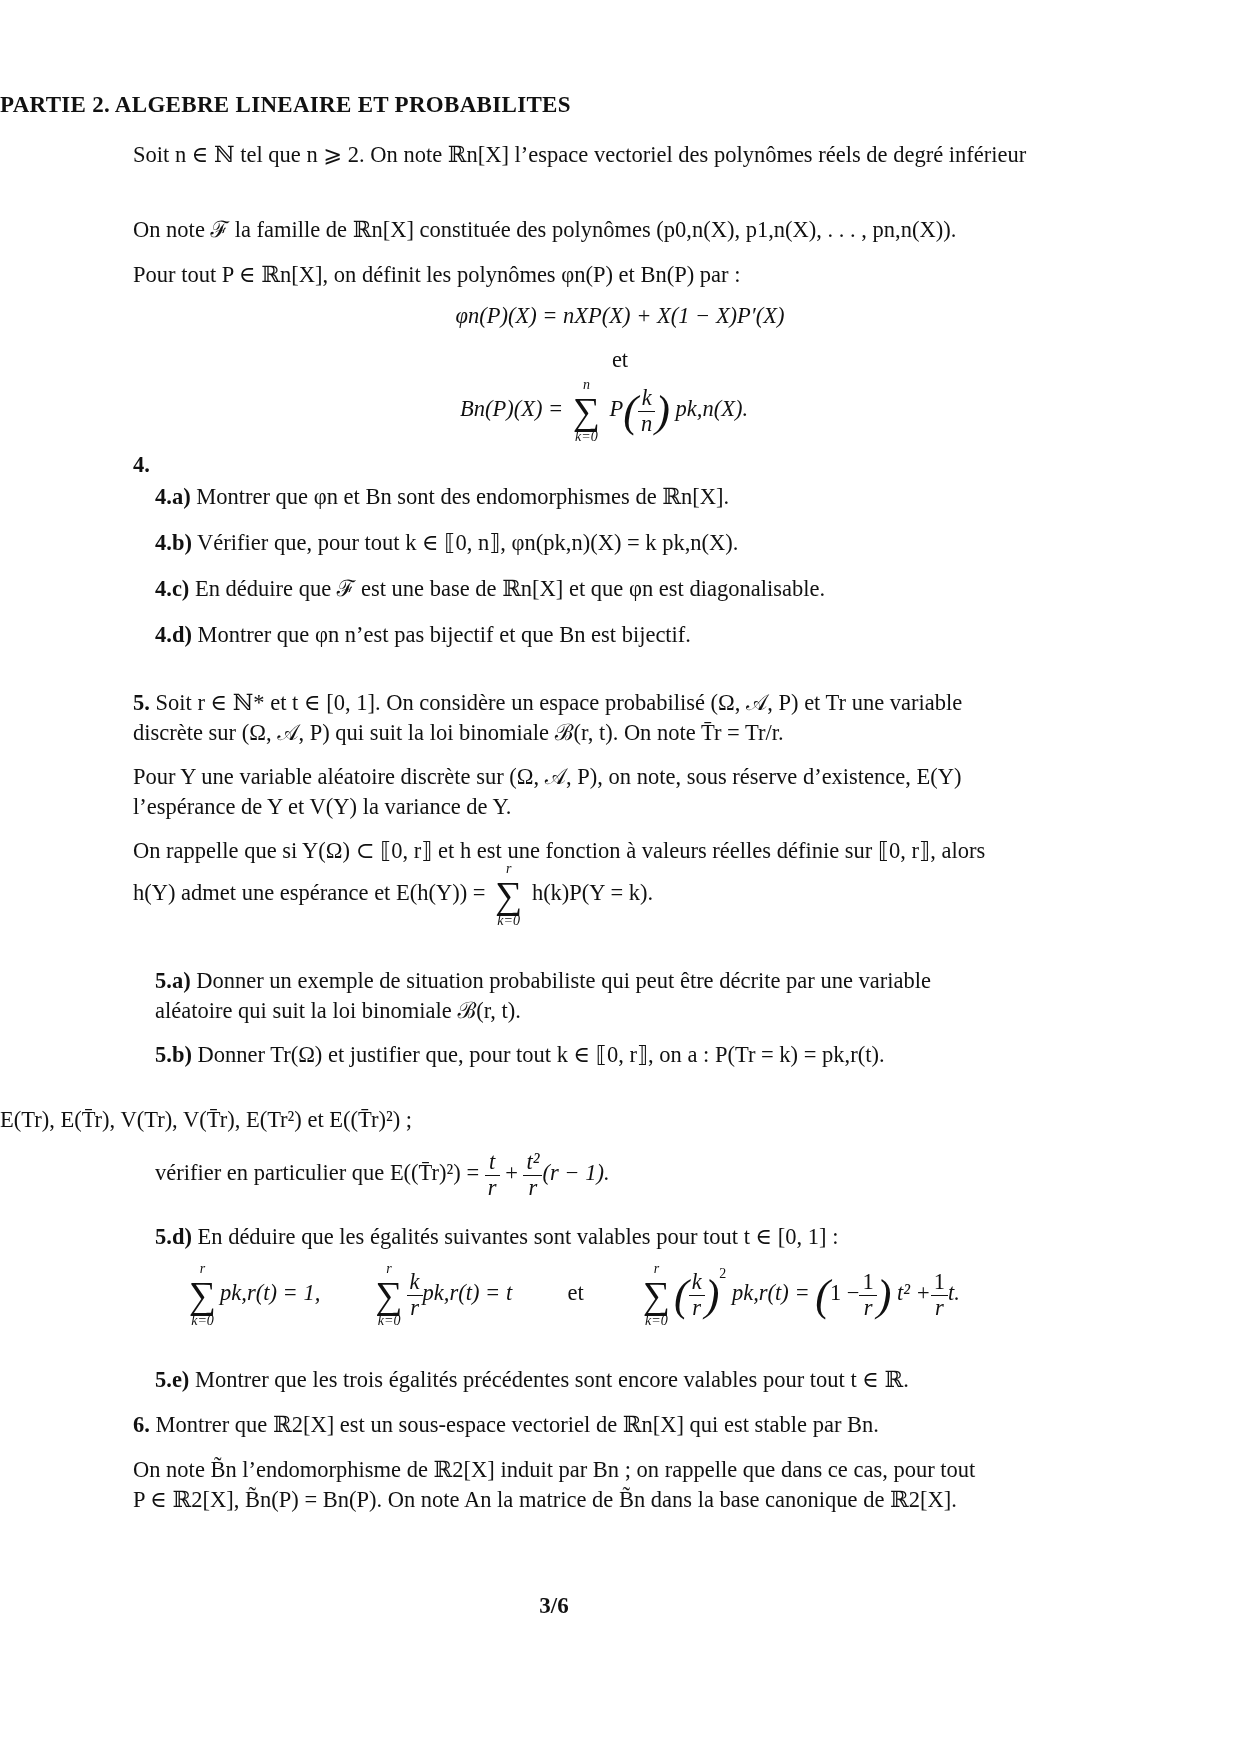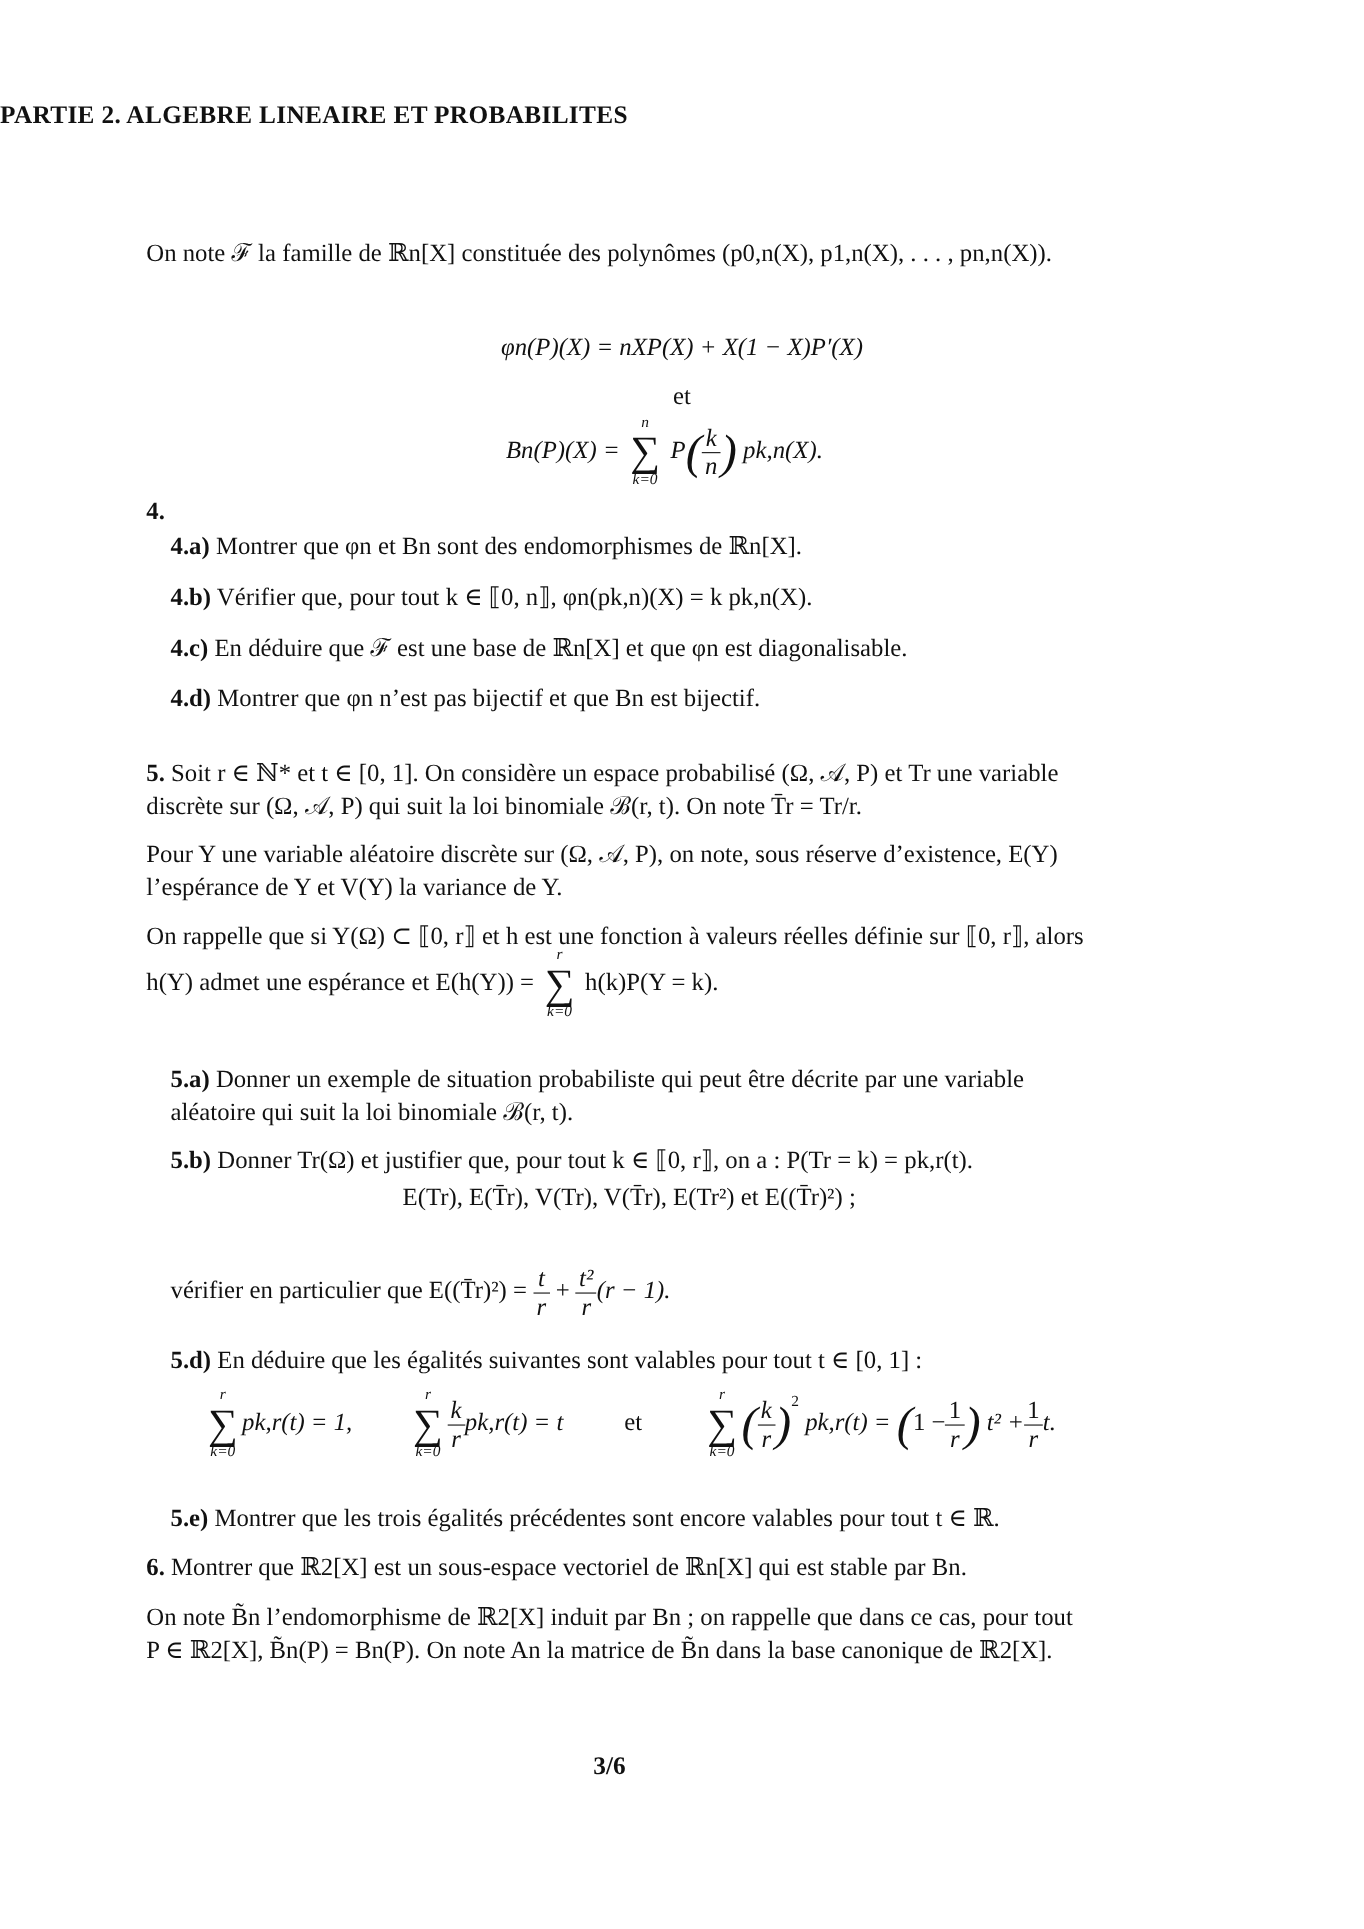--- a/index.html
+++ b/index.html
@@ -24,22 +24,24 @@
   .pagenum { left: 0; width: 1108px; top: 1593px; text-align: center; font-weight: bold; font-size: 23px; }
 </style>
 </head>
 <body>
 
 <div class="page">
 
   <div class="abs title">PARTIE 2. ALGEBRE LINEAIRE ET PROBABILITES</div>
 
   <div class="p" style="top:140px;">
+    <div class="just">Soit n ∈ ℕ tel que n ⩾ 2. On note ℝn[X] l’espace vectoriel des polynômes réels de degré inférieur</div>
   </div>
   <div class="p" style="top:215px;">On note ℱ la famille de ℝn[X] constituée des polynômes (p0,n(X), p1,n(X), . . . , pn,n(X)).</div>
+  <div class="p" style="top:260px;">Pour tout P ∈ ℝn[X], on définit les polynômes φn(P) et Bn(P) par :</div>
 
   <div class="eq i" style="left:0; width:1240px; text-align:center; top:303px;">φn(P)(X) = nXP(X) + X(1 − X)P′(X)</div>
   <div class="eq" style="left:0; width:1240px; text-align:center; top:347px;">et</div>
 
   <div class="eq i" style="left:460px; top:378px;">
     <span>Bn(P)(X) =</span>
     <span class="sum">
       <span class="top">n</span>
       <span class="sig">∑</span>
       <span class="bot">k=0</span>
@@ -87,21 +89,21 @@
     <span>h(k)P(Y = k).</span>
   </div>
 
   <div class="p indent" style="top:966px;">
     <div class="just"><span class="b">5.a)</span> <span>Donner un exemple de situation probabiliste qui peut être décrite par une variable</span></div>
     <div>aléatoire qui suit la loi binomiale ℬ(r, t).</div>
   </div>
   <div class="p indent" style="top:1040px;">
     <span class="b">5.b)</span> <span>Donner Tr(Ω) et justifier que, pour tout k ∈ ⟦0, r⟧, on a : P(Tr = k) = pk,r(t).</span>
   </div>
-  <div class="eq" style="left:0; width:1144px; text-align:center; top:1075px;">E(Tr), E(T̄r), V(Tr), V(T̄r), E(Tr²) et E((T̄r)²) ;</div>
+  <div class="eq" style="left:0; width:1144px; text-align:left; top:1107px;">E(Tr), E(T̄r), V(Tr), V(T̄r), E(Tr²) et E((T̄r)²) ;</div>
   <div class="eq" style="left:155px; top:1150px;">
     <span>vérifier en particulier que E((T̄r)²) =</span>
     <span class="frac"><span class="n">t</span><span class="d">r</span></span>
     <span>+</span>
     <span class="frac"><span class="n">t²</span><span class="d">r</span></span><span class="i">(r − 1).</span>
   </div>
 
   <div class="p indent" style="top:1222px;">
     <span class="b">5.d)</span> <span>En déduire que les égalités suivantes sont valables pour tout t ∈ [0, 1] :</span>
   </div>

